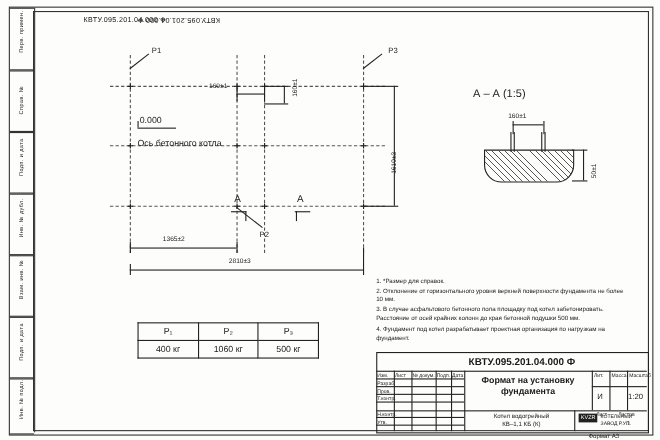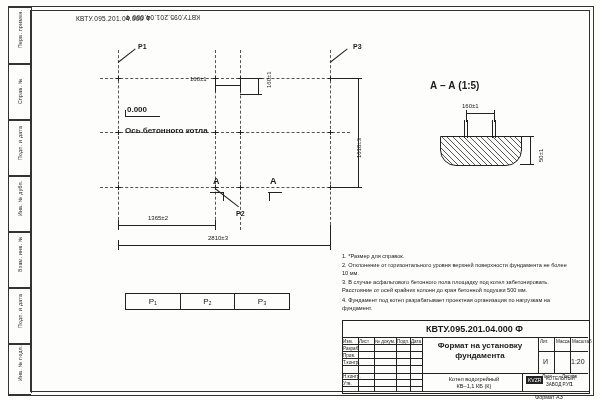--- a/index.html
+++ b/index.html
@@ -14,21 +14,21 @@
   
   .topnum{position:absolute;font-size:6.5px;letter-spacing:.3px;}
   .topnum.flip{transform:rotate(180deg);}
   
   .dwg{position:absolute;left:30px;top:10px;width:558px;height:380px;}
   .hl{position:absolute;background:#222;height:1px;}
   .vl{position:absolute;background:#222;width:1px;}
   .dash{position:absolute;border-top:1px dashed #555;height:0;}
   .dashv{position:absolute;border-left:1px dashed #555;width:0;}
   .lbl{position:absolute;font-size:7px;white-space:nowrap;}
-  .lbl.b{font-weight:bold;}
+  .lbl.b{font-weight:normal;}
   .dim{position:absolute;font-size:6px;white-space:nowrap;}
   .dimv{position:absolute;font-size:6px;white-space:nowrap;transform:rotate(-90deg);transform-origin:left top;}
   .cross{position:absolute;width:5px;height:5px;}
   .cross:before,.cross:after{content:"";position:absolute;background:#222;}
   .cross:before{left:0;top:2px;width:5px;height:1px;}
   .cross:after{left:2px;top:0;width:1px;height:5px;}
   .arrowline{position:absolute;background:#222;height:1px;}
   
   .notes{position:absolute;font-size:5.6px;line-height:1.45;width:225px;}
   .notes p{margin:0 0 1px 0;}
@@ -174,20 +174,25 @@
       <p>3. В случае асфальтового бетонного пола площадку под котел забетонировать. Расстояние от осей крайних колонн до края бетонной подушки  500 мм.</p>
       <p>4. Фундамент под котел разрабатывает проектная организация по нагрузкам на фундамент.</p>
     </div>
 
     <table class="wt" style="left:95px;top:283px;width:165px;">
       <tbody>
           <tr>
         <td style="width:55px;text-align:center;">Р₁</td>
         <td style="width:55px;text-align:center;">Р₂</td>
         <td style="width:55px;">Р₃</td>
+      </tr>
+      <tr>
+        <td>400 кг</td>
+        <td>1060 кг</td>
+        <td>500 кг</td>
       </tr>
     </tbody>
       </table>
 
     <div class="stamp" style="left:312px;top:310px;width:246px;height:72px;"></div>
 
     <div class="sline" style="left:312px;top:327px;width:246px;height:1px;background:#222;"></div>
     <div class="sline" style="left:312px;top:363px;width:246px;height:1px;background:#222;"></div>
     <div class="sline" style="left:392px;top:327px;width:1px;height:55px;background:#222;"></div>
     <div class="sline" style="left:508px;top:327px;width:1px;height:36px;background:#222;"></div>

